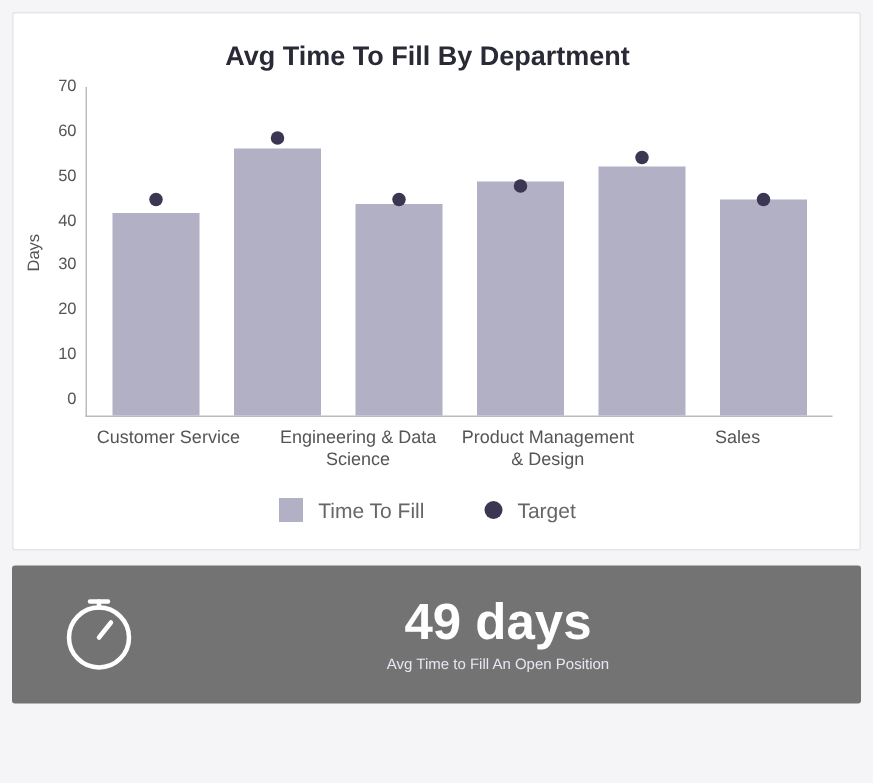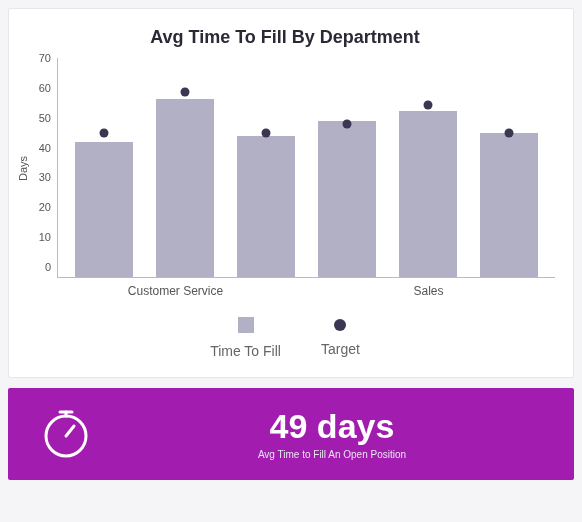--- a/index.html
+++ b/index.html
@@ -102,27 +102,27 @@
   }
   .legend {
     display: flex;
     justify-content: center;
     align-items: center;
     gap: 40px;
     margin-top: 18px;
     font-size: 14px;
     color: #666;
   }
-  .legend .item { display: flex; align-items: center; gap: 10px; flex-direction: column; }
+  .legend .item { display: flex; align-items: center; gap: 10px; }
   .legend .sw-box { width: 16px; height: 16px; background: #b2b0c4; }
   .legend .sw-dot { width: 12px; height: 12px; border-radius: 50%; background: #3b3651; }
 
   .summary {
     margin-top: 10px;
-    background: #a21caf;
+    background: #737373;
     color: #ffffff;
     border-radius: 2px;
     display: flex;
     align-items: center;
     gap: 26px;
     padding: 18px 30px;
   }
   .summary .icon svg { display: block; }
   .summary .text { flex: 1; text-align: center; }
   .summary .big {
@@ -180,20 +180,22 @@
           <div class="bar-slot">
             <div class="bar" style="height: 65.7143%;"></div>
             <div class="dot" style="bottom: 65.7143%;"></div>
           </div>
         </div>
     </div>
   </div>
 
   <div class="xlabels" id="xlabels">
       <div class="lab">Customer Service</div>
+      <div class="lab">Engineering &amp; Data Science</div>
+      <div class="lab">Product Management &amp; Design</div>
       <div class="lab">Sales</div>
     </div>
 
   <div class="legend">
     <div class="item">
       <span class="sw-box"></span>
       <span>Time To Fill</span>
     </div>
     <div class="item">
       <span class="sw-dot"></span>

